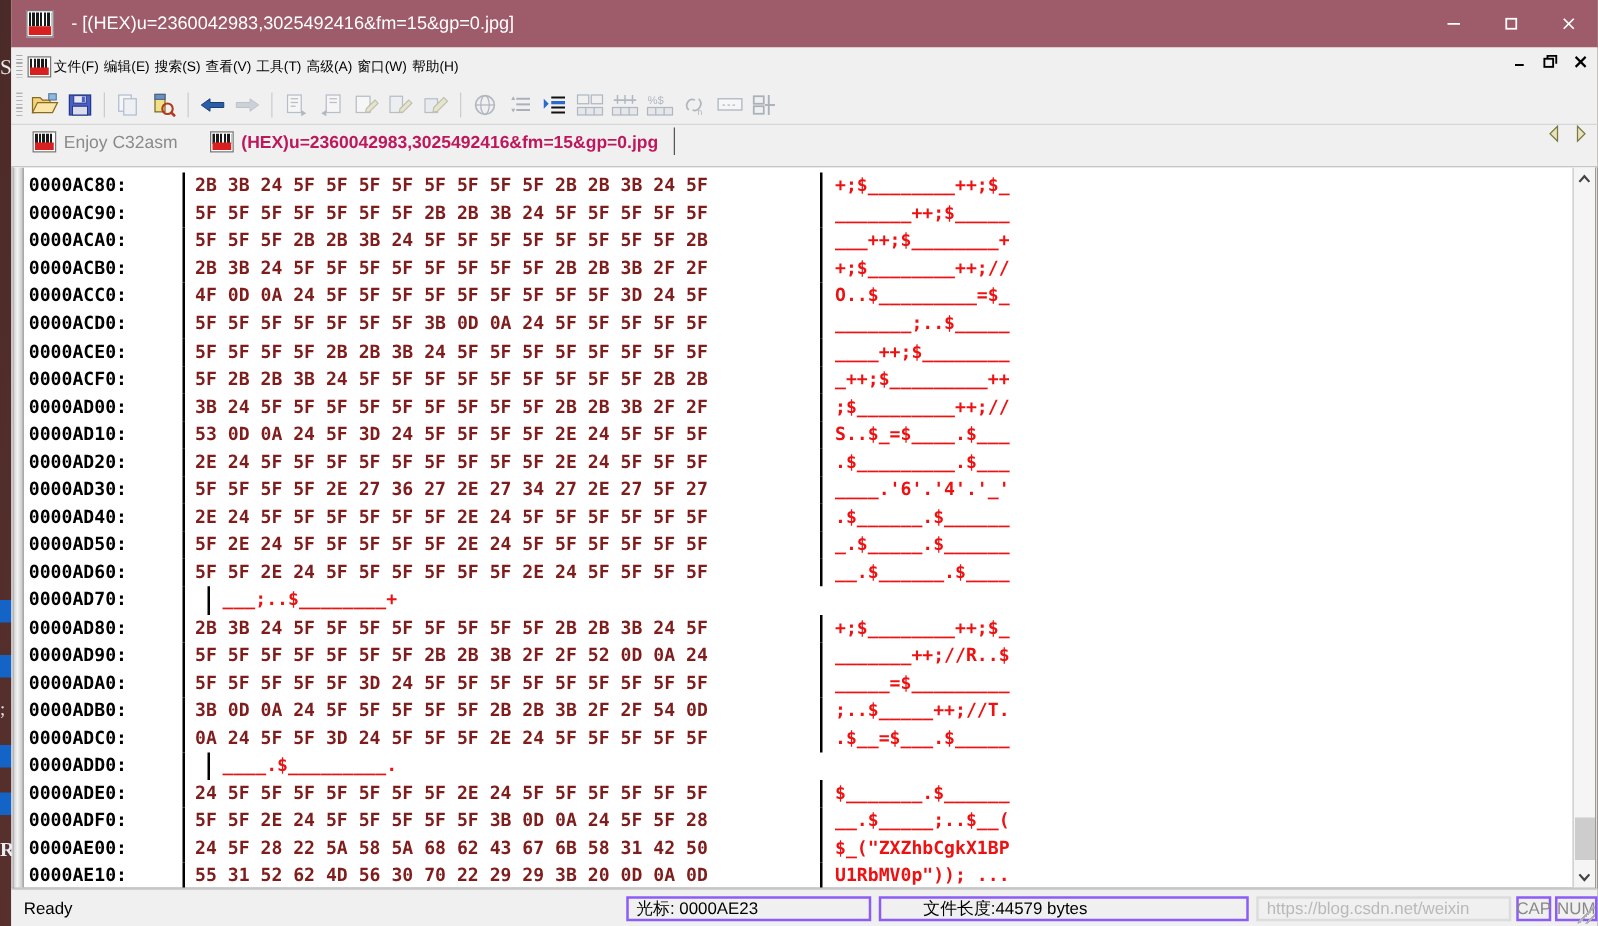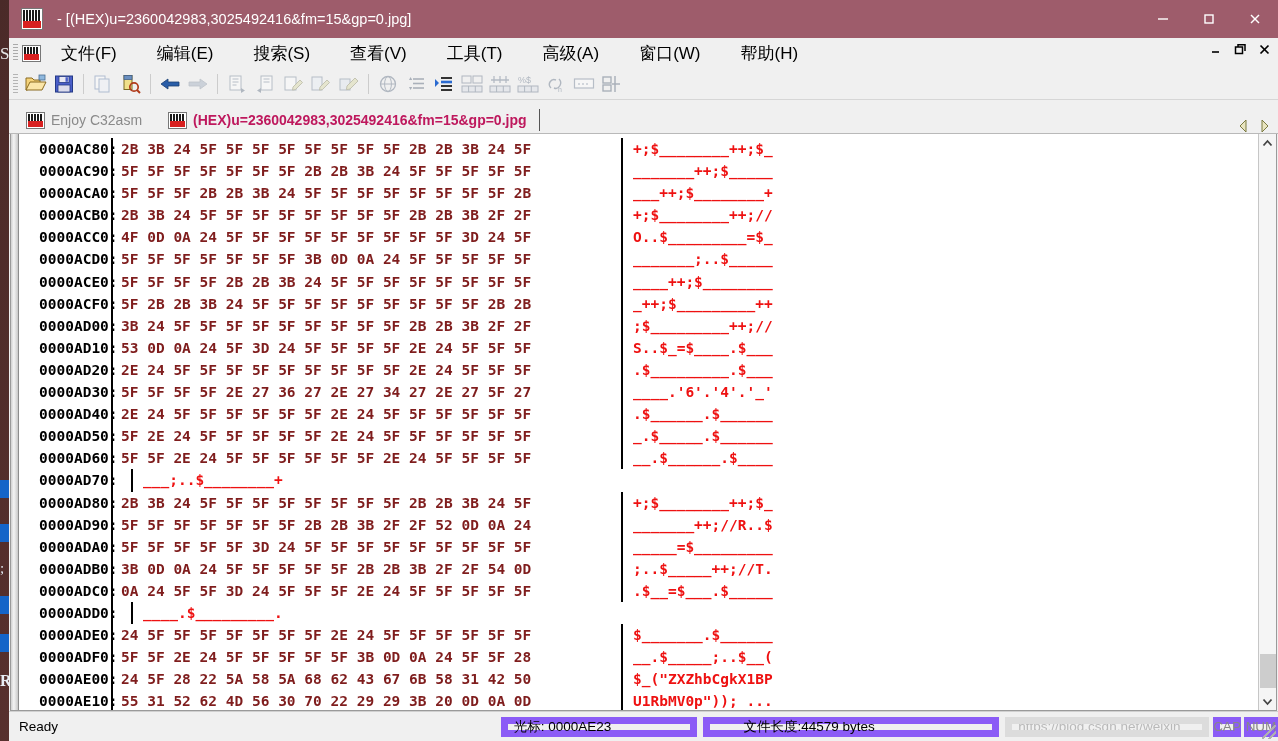--- a/index.html
+++ b/index.html
@@ -81,21 +81,21 @@
     height: 30px; flex: none; background: #f0f0f0;
     display: flex; align-items: center;
     position: relative;
   }
   #menu-grip {
     width: 5px; height: 18px; margin-left: 4px; flex: none;
     background: repeating-linear-gradient(180deg,#aaa 0 1px, transparent 1px 3px);
   }
   #menu-app-icon { width: 19px; height: 17px; margin-left: 4px; flex: none; }
   .menu-item {
-    padding: 4px 20px; font-size: 17px; color: #000;
+    padding: 4px 2px; font-size: 11px; color: #000;
     white-space: nowrap;
     font-family: "Liberation Sans", sans-serif;
   }
   #mdi-controls { position: absolute; right: 6px; top: 4px; display: flex; gap: 9px; align-items: center; }
   .mdi-btn { width: 15px; height: 15px; display: flex; align-items: center; justify-content: center; }
 
   
   #toolbar {
     height: 32px; flex: none; background: #f0f0f0;
     display: flex; align-items: center; gap: 2px;
@@ -110,21 +110,21 @@
   .tb-btn {
     width: 26px; height: 26px; flex: none;
     display: flex; align-items: center; justify-content: center;
   }
   .tb-btn svg { display: block; }
   .tb-btn.disabled { opacity: .42; }
 
   
   #tab-strip {
     height: 34px; flex: none; background: #f0f0f0;
-    display: flex; align-items: flex-end;
+    display: flex; align-items: flex-start;
     border-bottom: 1px solid #b9b9b9;
     position: relative;
   }
   .tab {
     display: flex; align-items: center; gap: 6px;
     padding: 4px 9px; height: 26px; margin-left: 8px;
     font-size: 14px; white-space: nowrap;
   }
   .tab-icon { width: 19px; height: 17px; flex: none; }
   #tab-inactive { color: #8a8a8a; }
@@ -153,21 +153,21 @@
     line-height: 22.1px;
   }
   #gutter {
     width: 8px; flex: none;
     background: linear-gradient(90deg,#d0d0d0 0%, #f4f4f4 40%, #c8c8c8 100%);
     border-right: 1px solid #8d8d8d;
   }
   #rows-wrap { flex: 1; padding-top: 4px; position: relative; }
   .hex-row { display: flex; height: 22.1px; white-space: pre; }
   .col-addr {
-    width: 92px; flex: none; color: #000; padding-left: 20px;
+    width: 127px; flex: none; color: #000; padding-left: 4px;
   }
   .addr-sep {
     width: 2px; flex: none; background: #000; margin-right: 8px;
     align-self: stretch;
   }
   .col-bytes { width: 490px; flex: none; color: #7f1d1d; }
   .ascii-sep { width: 2px; flex: none; background: #000; margin: 0 10px; align-self: stretch; }
   .col-ascii { color: #ee1111; white-space: pre; }
 
   
@@ -188,21 +188,21 @@
   #status-bar {
     height: 30px; flex: none; background: #f0f0f0;
     display: flex; align-items: center;
     border-top: 1px solid #d0d0d0;
     position: relative;
     font-size: 13.5px;
   }
   .status-cell {
     height: 20px; display: flex; align-items: center;
     padding: 0 6px;
-    border: 7px solid #8b5cf6;
+    border: 2px solid #8b5cf6;
     white-space: nowrap;
   }
   #status-ready { border: none; width: 498px; padding-left: 10px; }
   #status-cursor { width: 198px; }
   #status-filesize { width: 300px; margin-left: 6px; padding-left: 34px; }
   #status-watermark {
     width: 206px; margin-left: 6px; color: #b9b9b9;
     font-family: "Liberation Sans", sans-serif;
     border-color: #dcdcdc;
     overflow: hidden;

